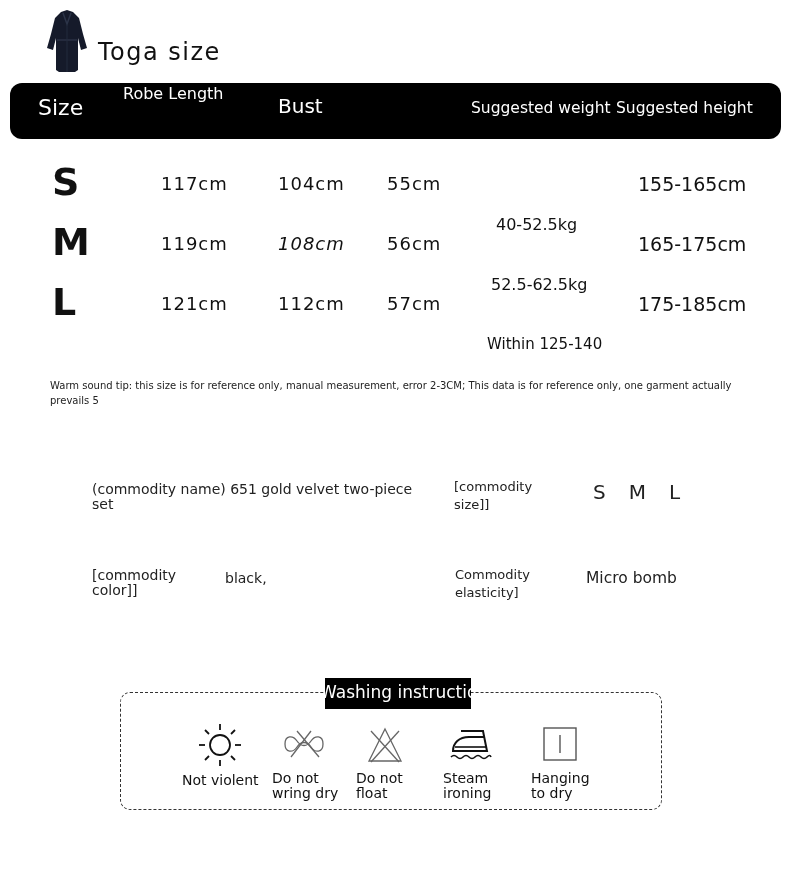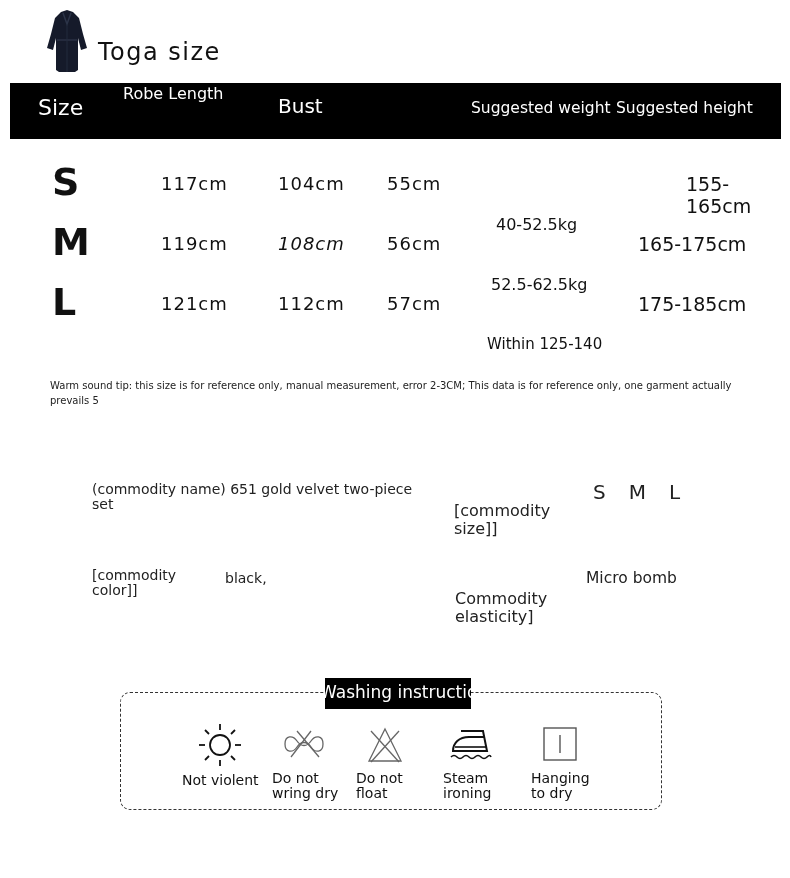--- a/index.html
+++ b/index.html
@@ -7,21 +7,21 @@
       width: 790px; height: 878px; background: #ffffff; position: relative;
       overflow: hidden; font-family: "DejaVu Sans", sans-serif; color: #111;
     }
     .abs { position: absolute; }
 
     
     #robe-icon { left: 47px; top: 10px; width: 40px; height: 64px; }
     #title { left: 98px; top: 38px; font-size: 24px; letter-spacing: 1.5px; color: #111; }
 
     
-    #thead { left: 10px; top: 83px; width: 771px; height: 56px; background: #000; }
+    #thead { left: 10px; top: 83px; width: 771px; height: 56px; background: #000; border-radius: 12px; }
     .th { position: absolute; color: #fff; text-align: center; line-height: 1.05; }
     .th.size { left: 28px; top: 13px; font-size: 22px; }
     .th.robe { left: 113px; top: 3px; font-size: 16px; }
     .th.bust { left: 268px; top: 13px; font-size: 20px; }
     .th.sleeve { left: 360px; top: 9px; font-size: 19px; width: 72px; }
     .th.weight { left: 461px; top: 17px; font-size: 15.5px; }
     .th.height { left: 606px; top: 17px; font-size: 15.5px; }
 
     
     .row { position: absolute; left: 0; width: 790px; height: 60px; }
@@ -29,21 +29,21 @@
     .cell.sz { font-size: 38px; font-weight: bold; left: 52px; letter-spacing: 0; }
     .cell.robe { left: 161px; }
     .cell.bust { left: 278px; }
     .cell.sleeve { left: 387px; }
     .cell.weight { font-size: 16px; letter-spacing: 0; margin-top: 44px; }
     .cell.heightc { left: 638px; font-size: 19px; letter-spacing: 0; }
 
     #tip { left: 50px; top: 378px; width: 700px; font-size: 10px; line-height: 15px; color: #222; }
 
     .info { position: absolute; font-size: 14px; line-height: 15px; color: #222; }
-    .info.big { font-size: 16px; line-height: 18px; margin-top: 24px; }
+    .info.big { font-size: 13px; line-height: 18px; }
 
     #wash-box {
       left: 120px; top: 692px; width: 540px; height: 116px;
       border: 1px dashed #333; border-radius: 10px;
     }
     #wash-title {
       left: 325px; top: 678px; height: 31px; padding: 0 2px; background: #000; color: #fff;
       font-size: 17px; line-height: 29px; white-space: nowrap; overflow: hidden; width: 142px;
     }
     .wash-item { position: absolute; top: 722px; }
@@ -68,21 +68,21 @@
   <div class="th weight">Suggested weight</div>
   <div class="th height">Suggested height</div>
 </div>
 
 <div class="row" style="top:158px;">
   <div class="cell sz" style="top:2px;">S</div>
   <div class="cell robe" style="top:15px;">117cm</div>
   <div class="cell bust" style="top:15px;">104cm</div>
   <div class="cell sleeve" style="top:15px;">55cm</div>
   <div class="cell weight" style="top:13px; left:496px;">40-52.5kg</div>
-  <div class="cell heightc" style="top:15px;margin-left:48px;">155-165cm</div>
+  <div class="cell heightc" style="top:15px;">155-165cm</div>
 </div>
 <div class="row" style="top:218px;">
   <div class="cell sz" style="top:2px;">M</div>
   <div class="cell robe" style="top:15px;">119cm</div>
   <div class="cell bust" style="top:15px;font-style:italic;">108cm</div>
   <div class="cell sleeve" style="top:15px;">56cm</div>
   <div class="cell weight" style="top:13px; left:491px;">52.5-62.5kg</div>
   <div class="cell heightc" style="top:15px;">165-175cm</div>
 </div>
 <div class="row" style="top:278px;">

